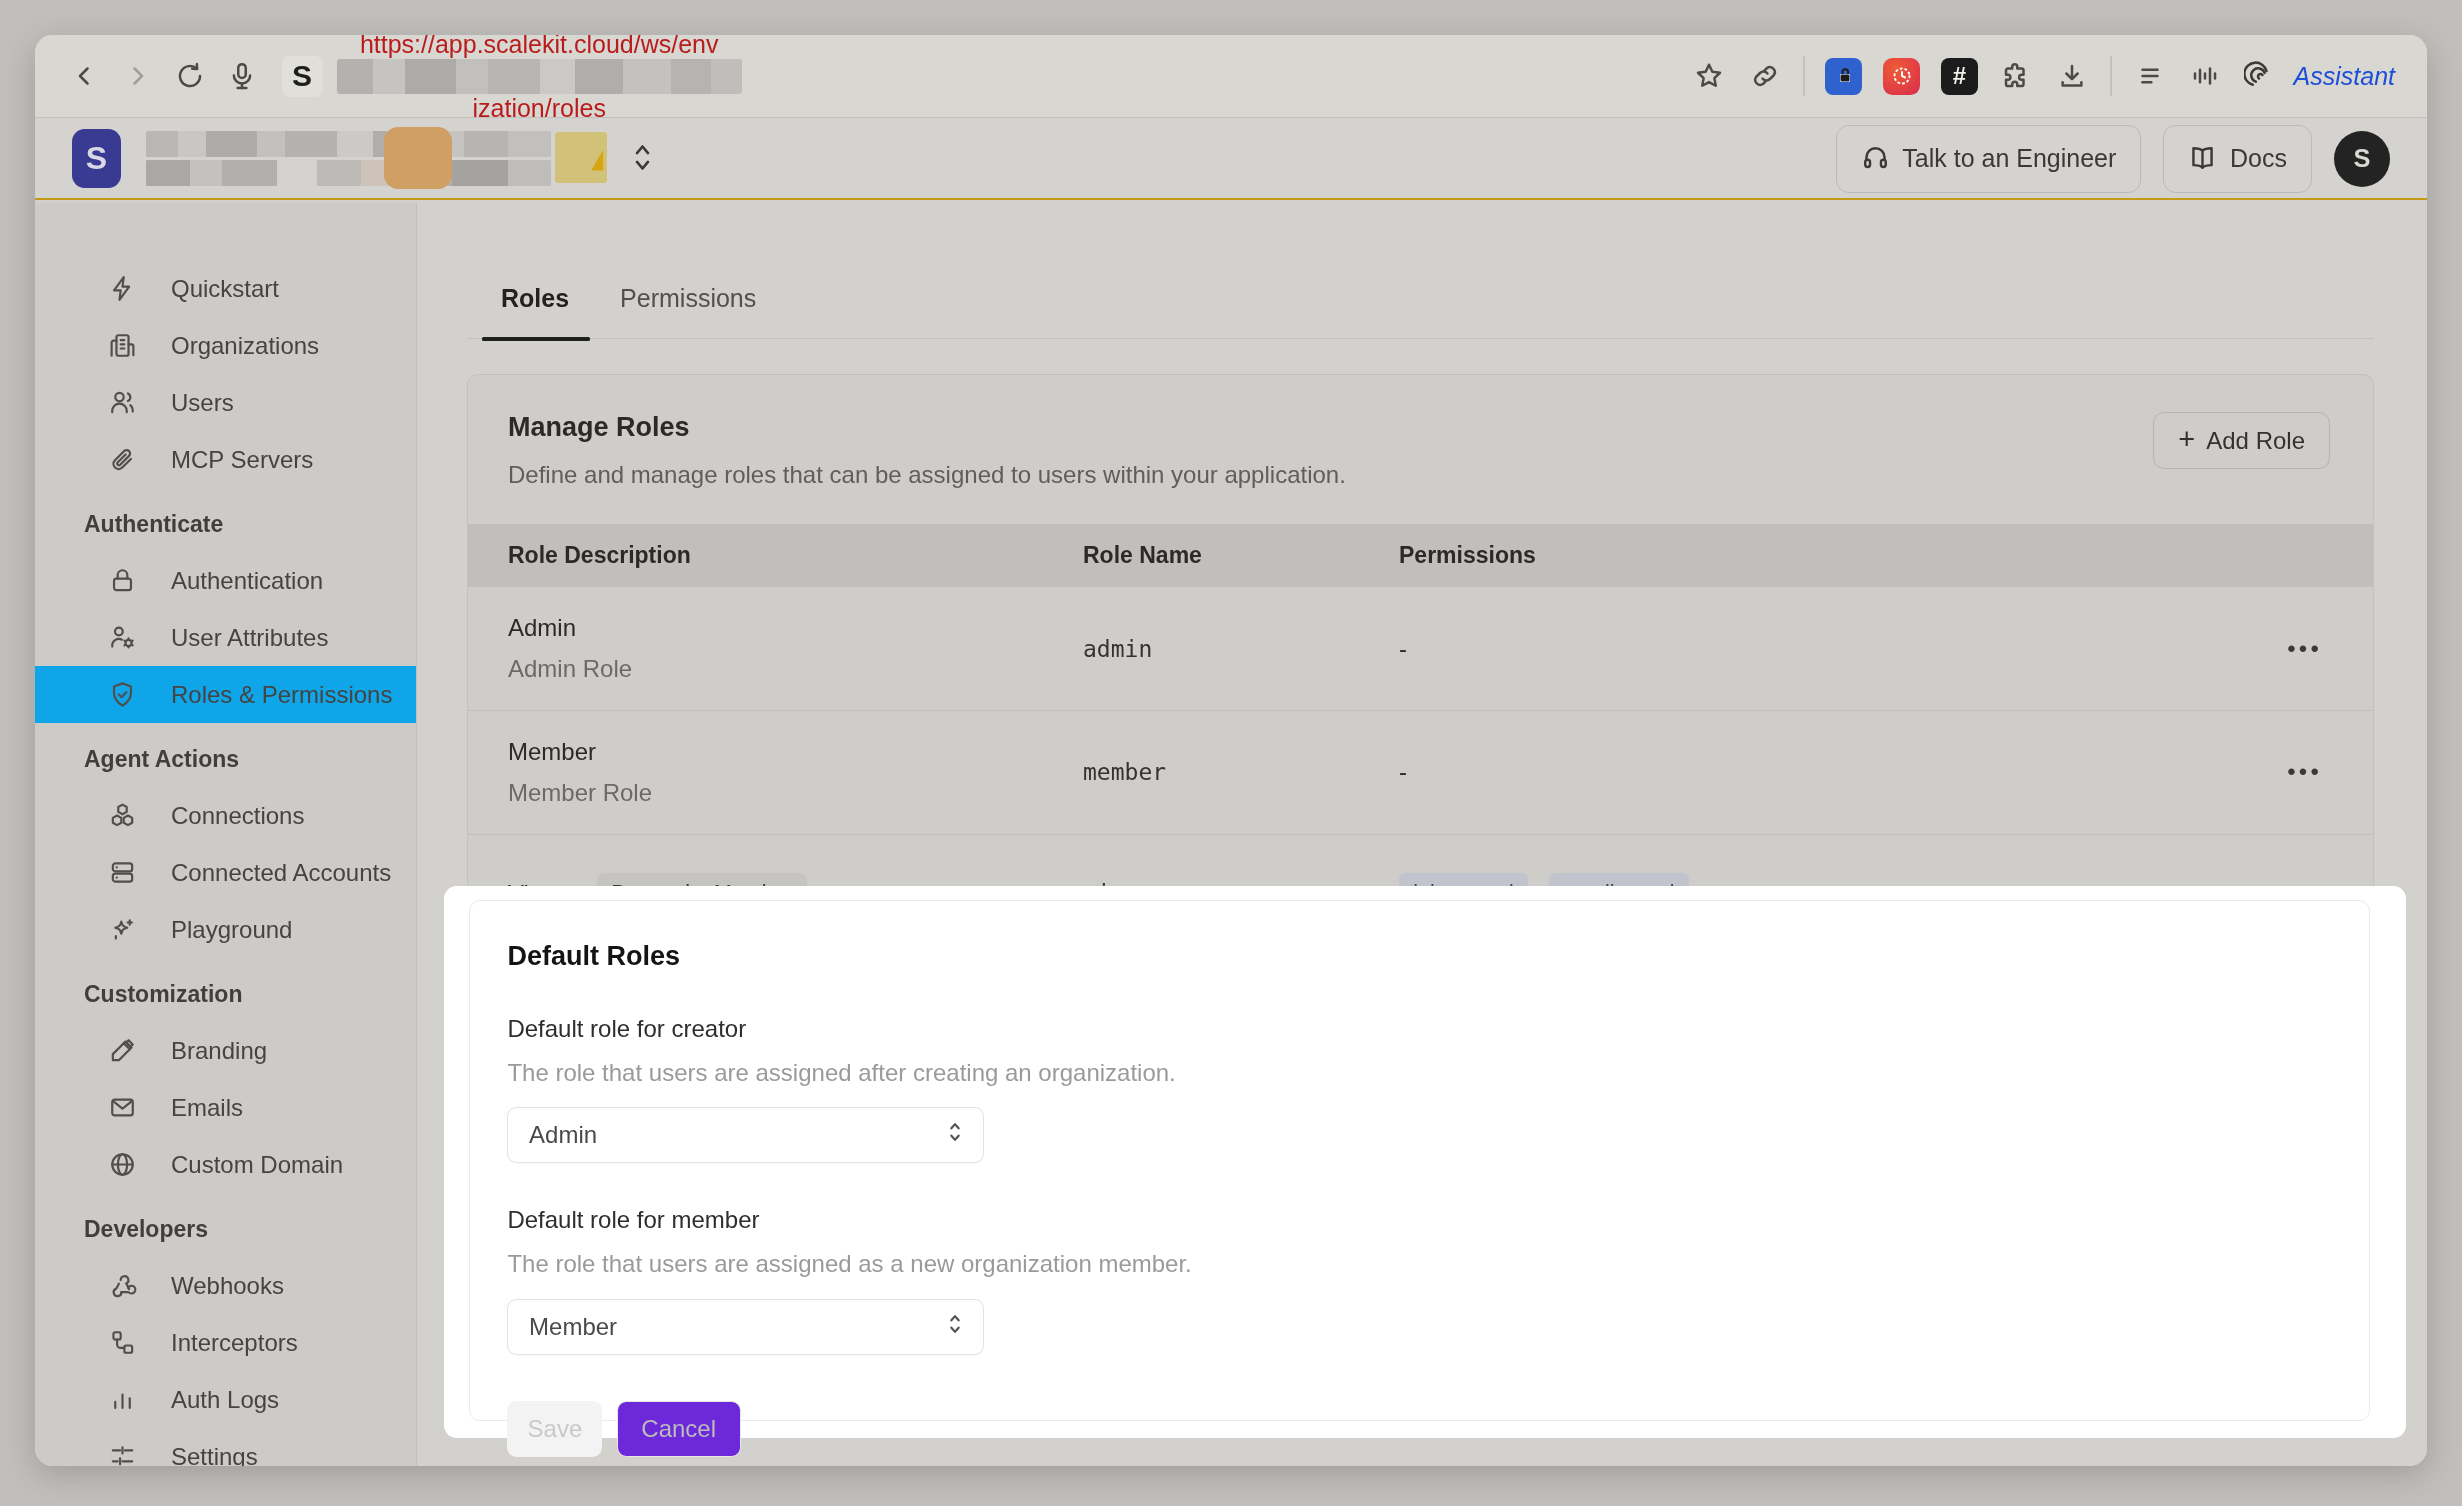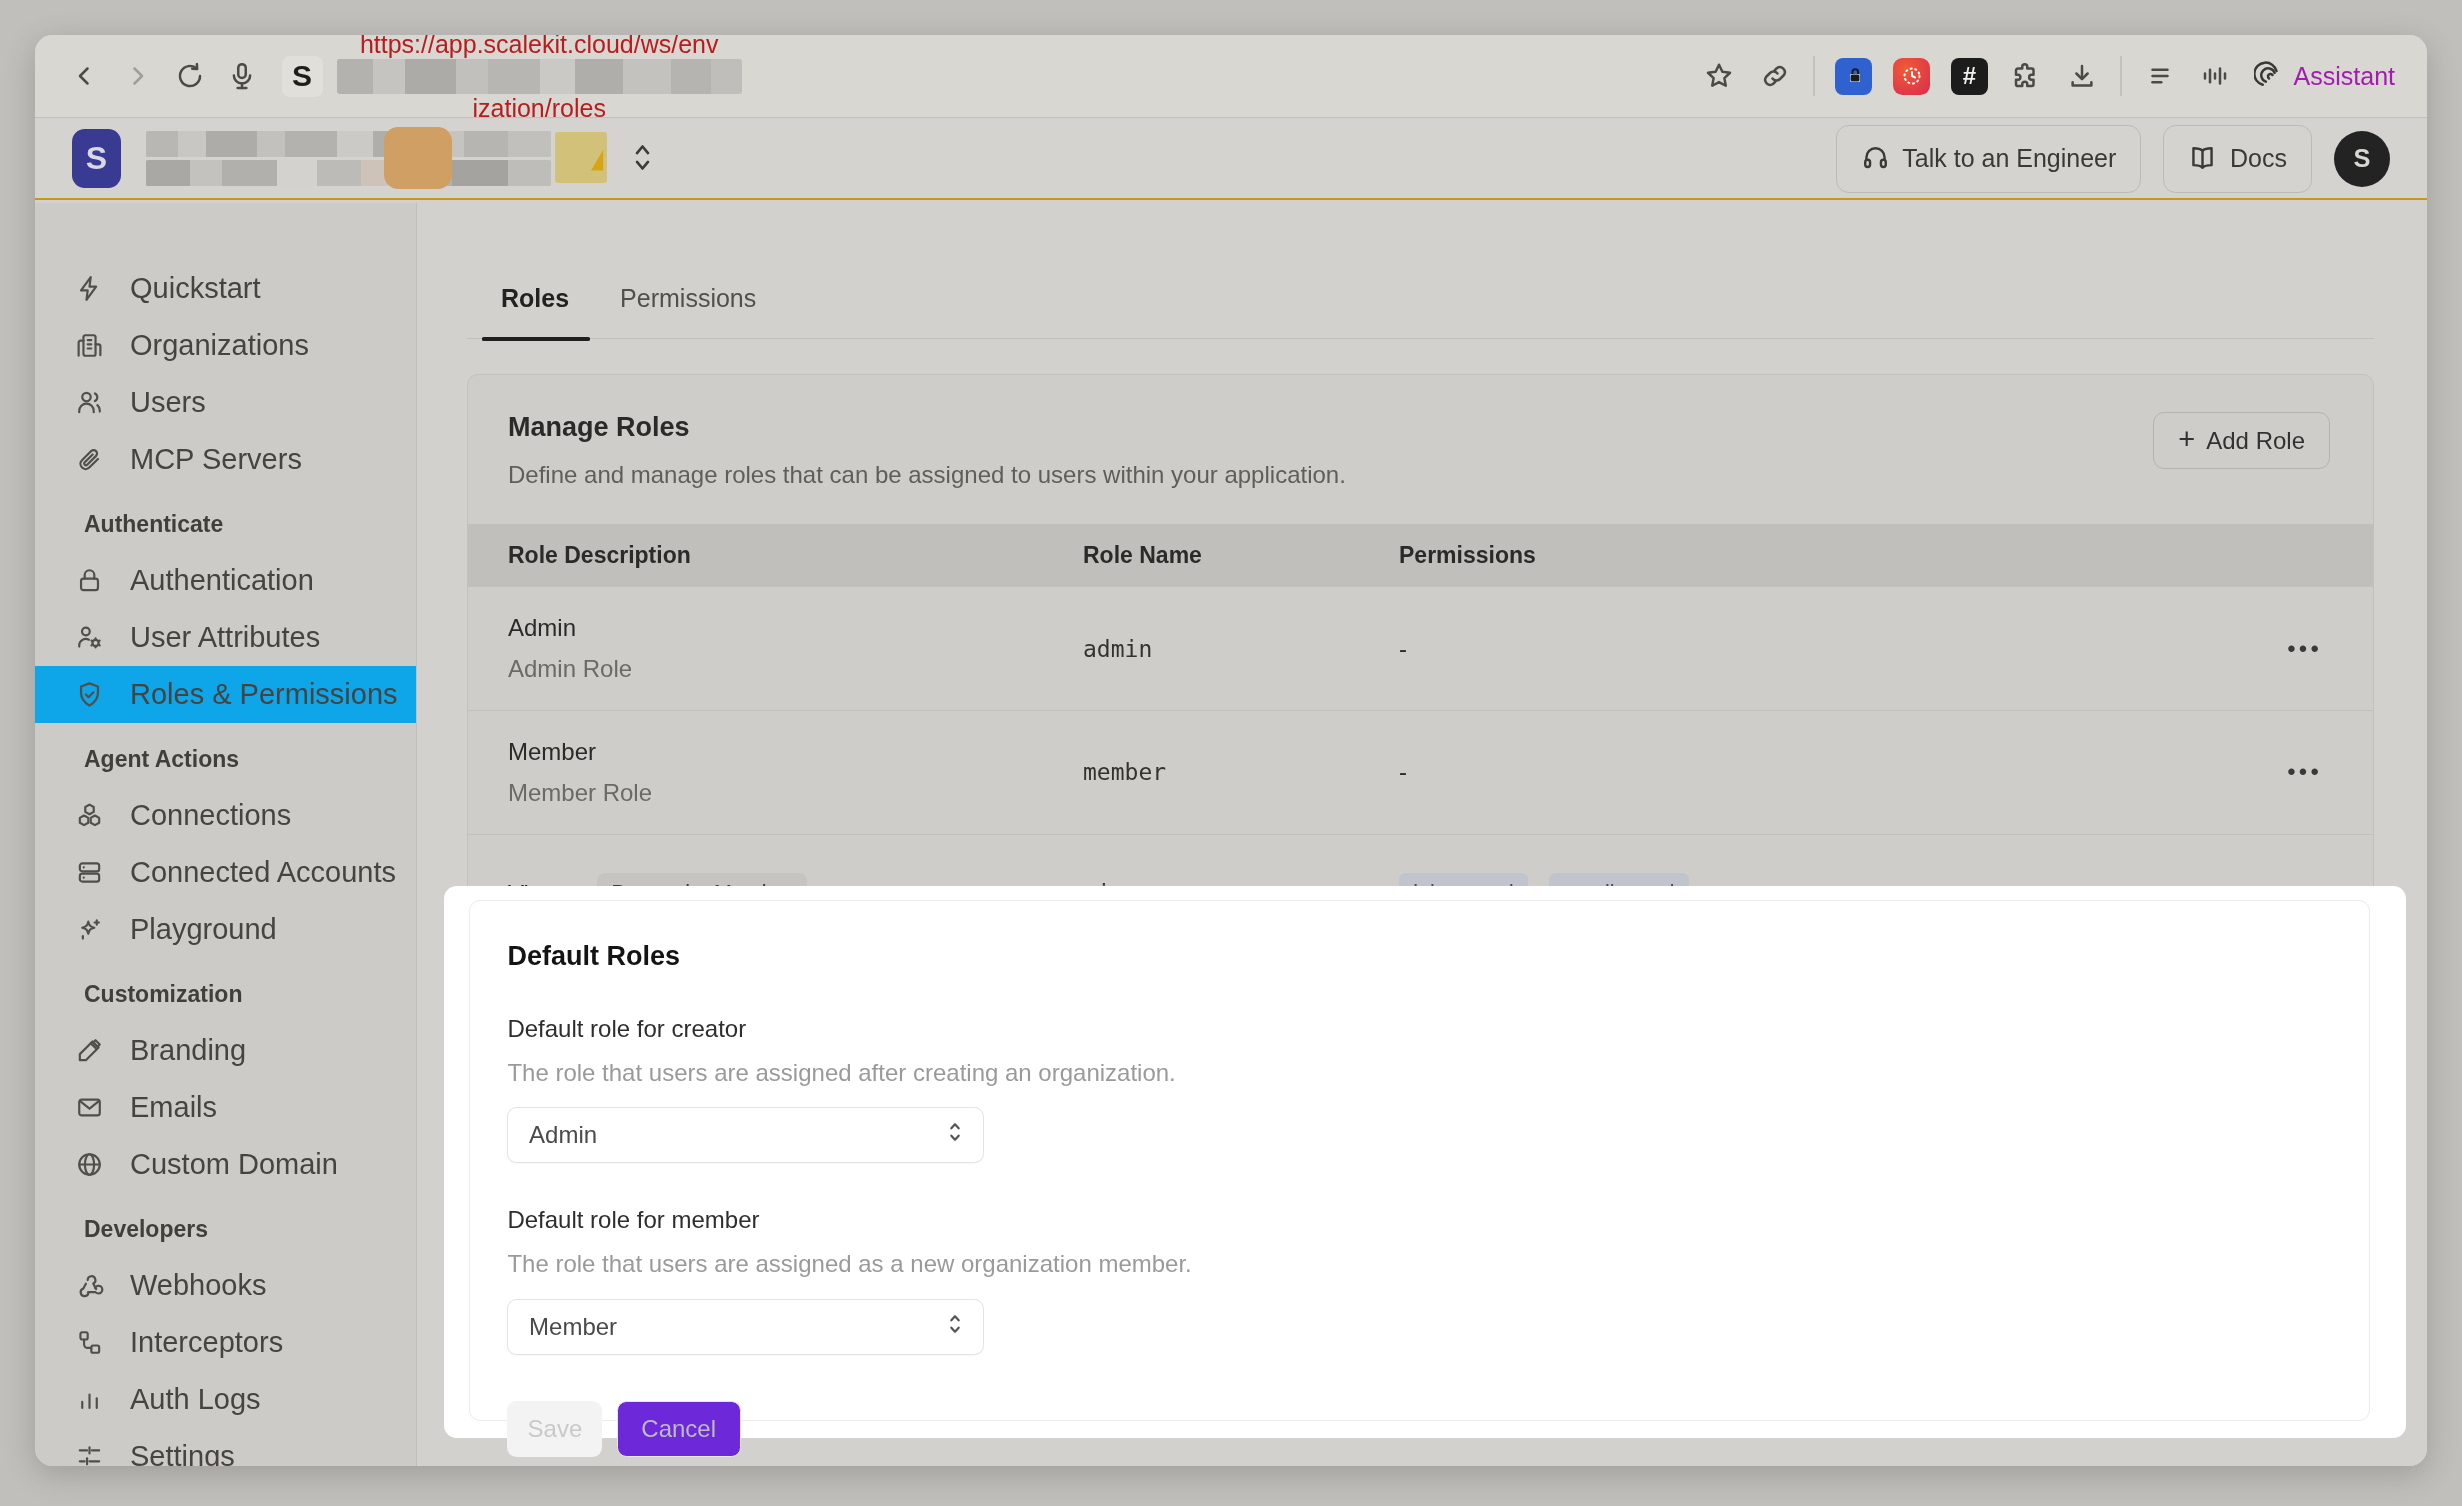--- a/index.html
+++ b/index.html
@@ -35,21 +35,21 @@
     background:
       linear-gradient(90deg,#b4b2ae 0 36px,#c6c4c0 36px 68px,#adaba7 68px 119px,#c2c0bc 119px 151px,#b8b6b2 151px 203px,#cbc9c5 203px 238px,#b0aeaa 238px 286px,#c4c2be 286px 334px,#b6b4b0 334px 374px,#c0beba 374px 405px);
   }
   .tb-right { margin-left:auto; display:flex; align-items:center; gap:20.7px; }
   .tb-sep { width:1.6px; height:40px; background:#c3c1bd; }
   .ext { width:37px; height:37px; border-radius:8px; display:flex; align-items:center; justify-content:center; flex:0 0 auto; }
   .ext svg { width:24px; height:24px; }
   .ext.blue { background:#2f62cf; }
   .ext.red  { background:radial-gradient(circle at 35% 30%, #ef5b35, #d92c4e); border-radius:9.5px; }
   .ext.black{ background:#1c1c1c; color:#f0efec; font-weight:bold; font-size:24px; }
-  .assistant { display:flex; align-items:center; gap:10px; color:#a21caf; font-size:25px; }
+  .assistant { display:flex; align-items:center; gap:20px; color:#1d4ed8; font-size:25px;font-style:italic; }
   
   .app-header {
     position:absolute; left:0; top:84px; right:0; height:81px;
     background:#d5d3cf; border-bottom:2.4px solid #c49b17;
     display:flex; align-items:center; padding:0 37px;
   }
   .app-logo {
     width:49px; height:59px; border-radius:12.7px; background:#383b91;
     color:#d9d8e6; font-weight:bold; font-size:32px;
     display:flex; align-items:center; justify-content:center; flex:0 0 auto;
@@ -77,22 +77,22 @@
     color:#d8d7d3; font-size:25.4px; font-weight:600;
     display:flex; align-items:center; justify-content:center;
   }
   
   .app-body { position:absolute; left:0; top:168px; right:0; bottom:0; display:flex; }
   .sidebar {
     width:382px; flex:0 0 auto; background:#cdcbc7; border-right:1.6px solid #c1bfbb;
     padding-top:57px;
   }
   .side-item {
-    height:57px; display:flex; align-items:center; gap:26px; padding-left:40px;
-    font-size:29px; color:#454441; cursor:pointer;
+    height:57px; display:flex; align-items:center; gap:34px; padding-left:73px;
+    font-size:24px; color:#454441; cursor:pointer;
   }
   .side-item svg { width:29px; height:29px; stroke:#504f4b; fill:none; stroke-width:1.8; stroke-linecap:round; stroke-linejoin:round; flex:0 0 auto; }
   .side-item.active { background:#0ea5e9; }
   .side-section {
     height:56px; margin-top:8px; display:flex; align-items:center; padding-left:49px;
     font-size:23px; font-weight:bold; color:#403f3c;
   }
   .content { flex:1; background:#d3d1cd; padding:0 53px 0 50px; }
   
   .tabs { margin-top:70px; display:flex; gap:51px; border-bottom:1.6px solid #c2c0bc; position:relative; }

